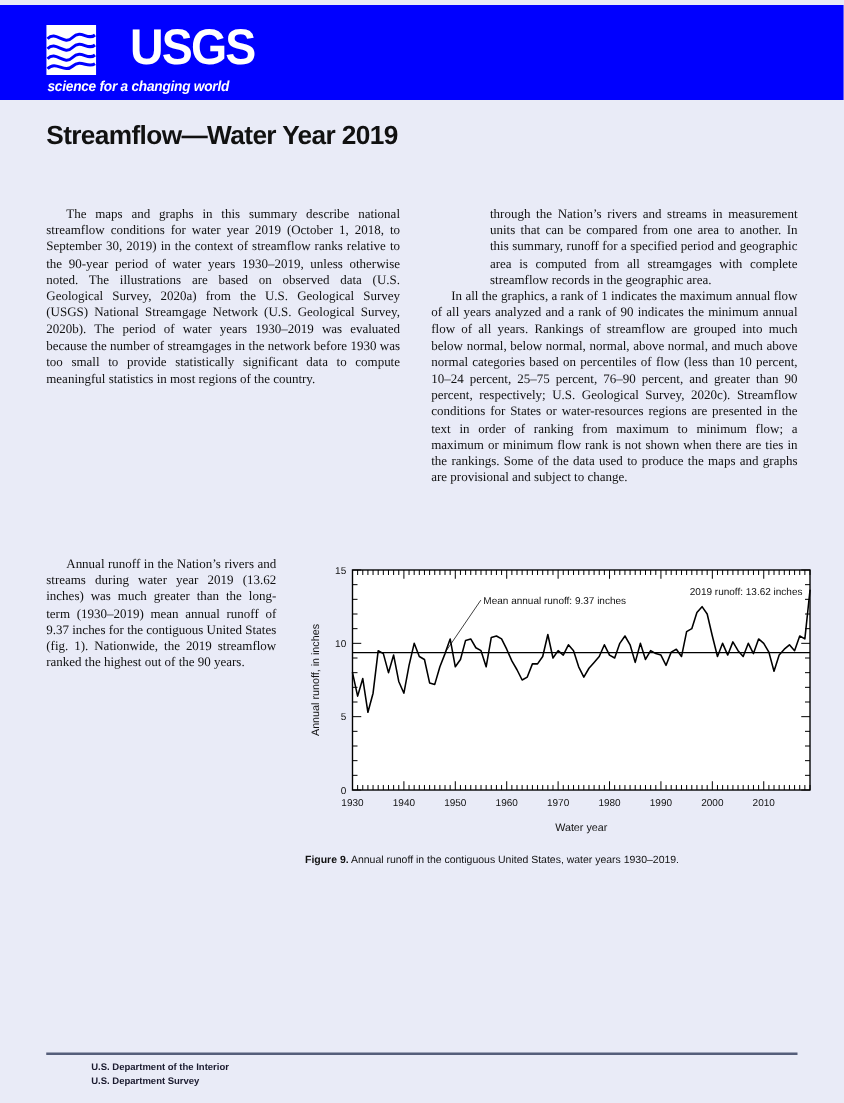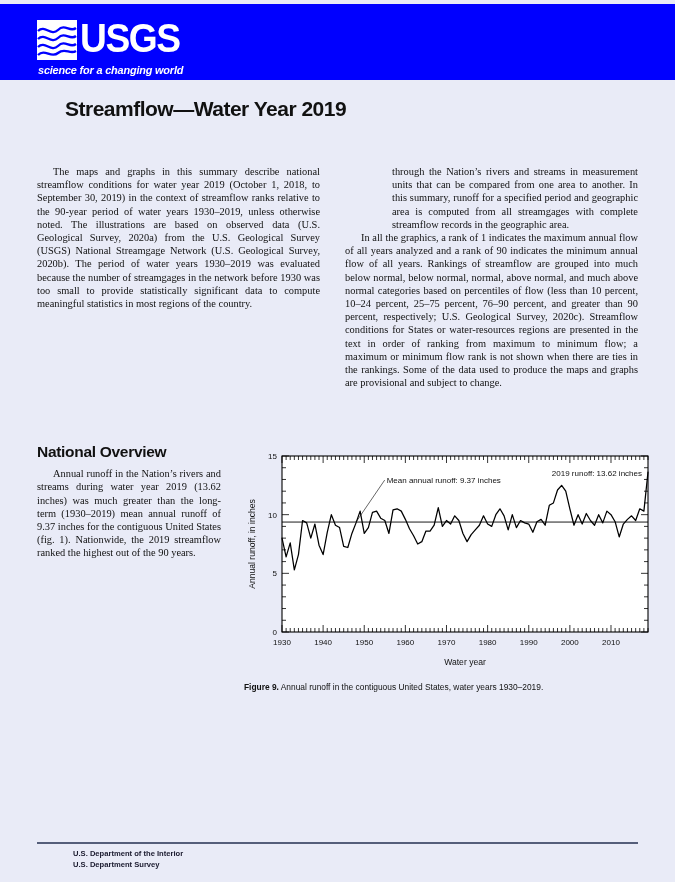--- a/index.html
+++ b/index.html
@@ -21,20 +21,21 @@
     position: absolute;
     left: 0; top: 4px;
     width: 675px; height: 76px;
     background: #0000ff;
   }
   #usgs-logo {
     position: absolute;
     left: 37px; top: 16px;
     display: flex;
     align-items: flex-start;
+    gap: 24px;
   }
   #usgs-wave {
     width: 40px; height: 40px;
     margin-right: 3px;
     flex: none;
   }
   #usgs-wordmark {
     font-family: "Liberation Sans", sans-serif;
     font-weight: bold;
     font-size: 40px;
@@ -59,21 +60,20 @@
 
   
   #report-title {
     position: absolute;
     left: 37px; top: 97px;
     font-family: "Liberation Sans", sans-serif;
     font-weight: bold;
     font-size: 21px;
     letter-spacing: -0.5px;
     color: #111;
-    margin-left: 28px;
   }
 
   
   .section-head {
     font-family: "Liberation Sans", sans-serif;
     font-weight: bold;
     font-size: 15.5px;
     color: #111;
     margin: 0 0 9px 0;
     letter-spacing: -0.3px;
@@ -172,21 +172,20 @@
 <div class="col" id="intro-col-left">
   <p>The maps and graphs in this summary describe national streamflow conditions for water year 2019 (October 1, 2018, to September 30, 2019) in the context of streamflow ranks relative to the 90-year period of water years 1930–2019, unless otherwise noted. The illustrations are based on observed data (U.S. Geological Survey, 2020a) from the U.S. Geological Survey (USGS) National Streamgage Network (U.S. Geological Survey, 2020b). The period of water years 1930–2019 was evaluated because the number of streamgages in the network before 1930 was too small to provide statistically significant data to compute meaningful statistics in most regions of the country.</p>
 </div>
 
 <div class="col" id="intro-col-right">
   <p class="noindent">through the Nation’s rivers and streams in measurement units that can be compared from one area to another. In this summary, runoff for a specified period and geographic area is computed from all streamgages with complete streamflow records in the geographic area.</p>
   <p>In all the graphics, a rank of 1 indicates the maximum annual flow of all years analyzed and a rank of 90 indicates the minimum annual flow of all years. Rankings of streamflow are grouped into much below normal, below normal, normal, above normal, and much above normal categories based on percentiles of flow (less than 10 percent, 10–24 percent, 25–75 percent, 76–90 percent, and greater than 90 percent, respectively; U.S. Geological Survey, 2020c). Streamflow conditions for States or water-resources regions are presented in the text in order of ranking from maximum to minimum flow; a maximum or minimum flow rank is not shown when there are ties in the rankings. Some of the data used to produce the maps and graphs are provisional and subject to change.</p>
 </div>
 
 <div id="overview-col">
-  <h2 class="section-head">National Overview</h2>
   <p>Annual runoff in the Nation’s rivers and streams during water year 2019 (13.62 inches) was much greater than the long-term (1930–2019) mean annual runoff of 9.37 inches for the contiguous United States (fig. 1). Nationwide, the 2019 streamflow ranked the highest out of the 90 years.</p>
 </div>
 
 <div id="figure-block">
   <svg id="chart-svg" width="412" height="228" viewBox="0 0 412 228">
       <rect x="38" y="10" width="366" height="176" fill="#ffffff"></rect>
       <line x1="38" y1="186" x2="38" y2="179" stroke="#000" stroke-width="0.8"></line>
       <line x1="38" y1="10" x2="38" y2="17" stroke="#000" stroke-width="0.8"></line>
       <line x1="42.1123595505618" y1="186" x2="42.1123595505618" y2="182" stroke="#000" stroke-width="0.8"></line>
       <line x1="42.1123595505618" y1="10" x2="42.1123595505618" y2="14" stroke="#000" stroke-width="0.8"></line>

